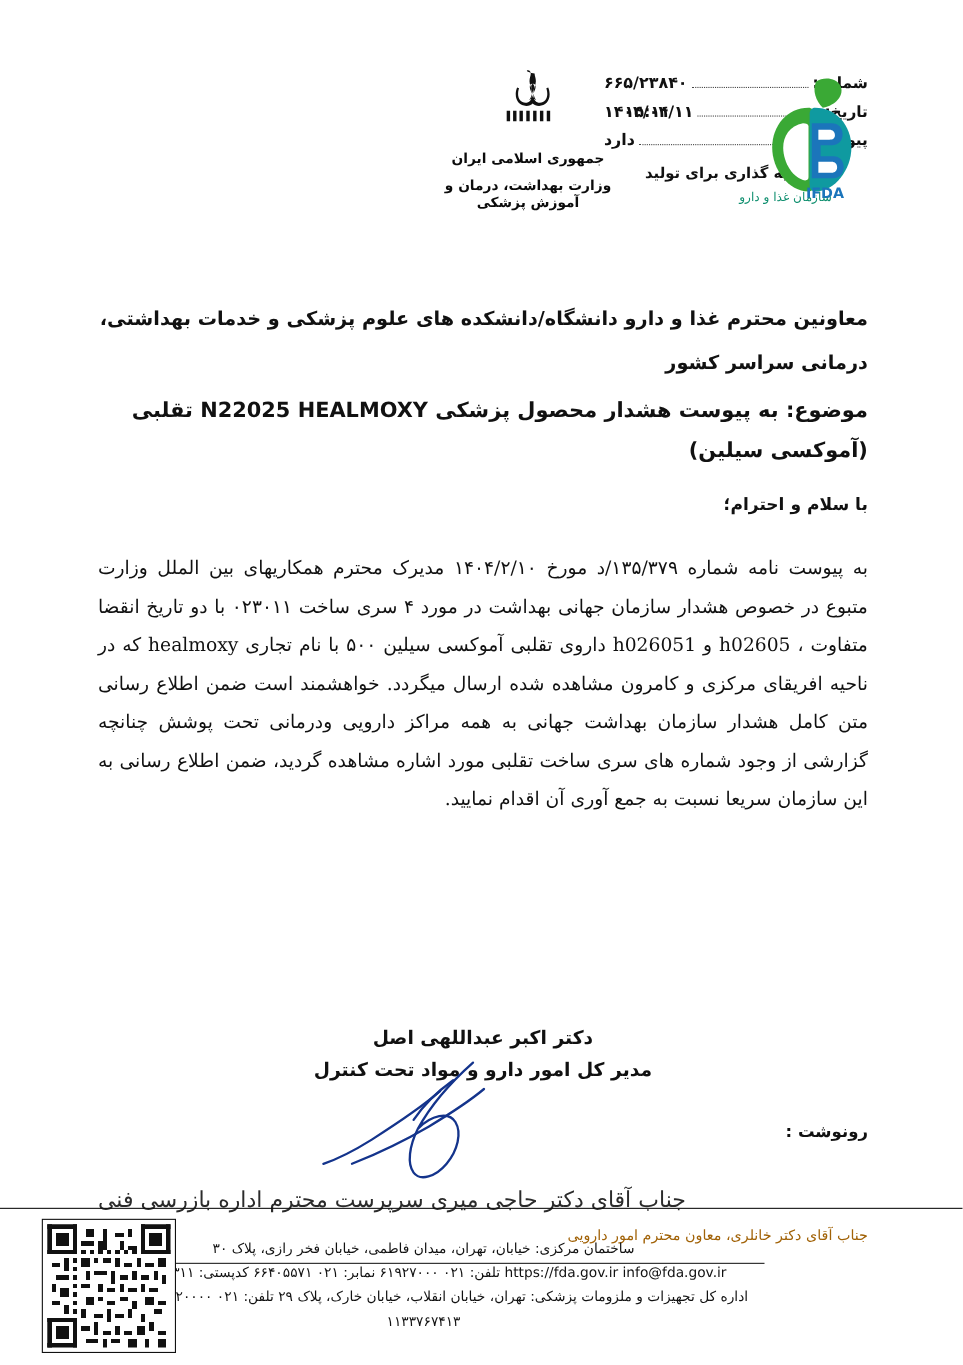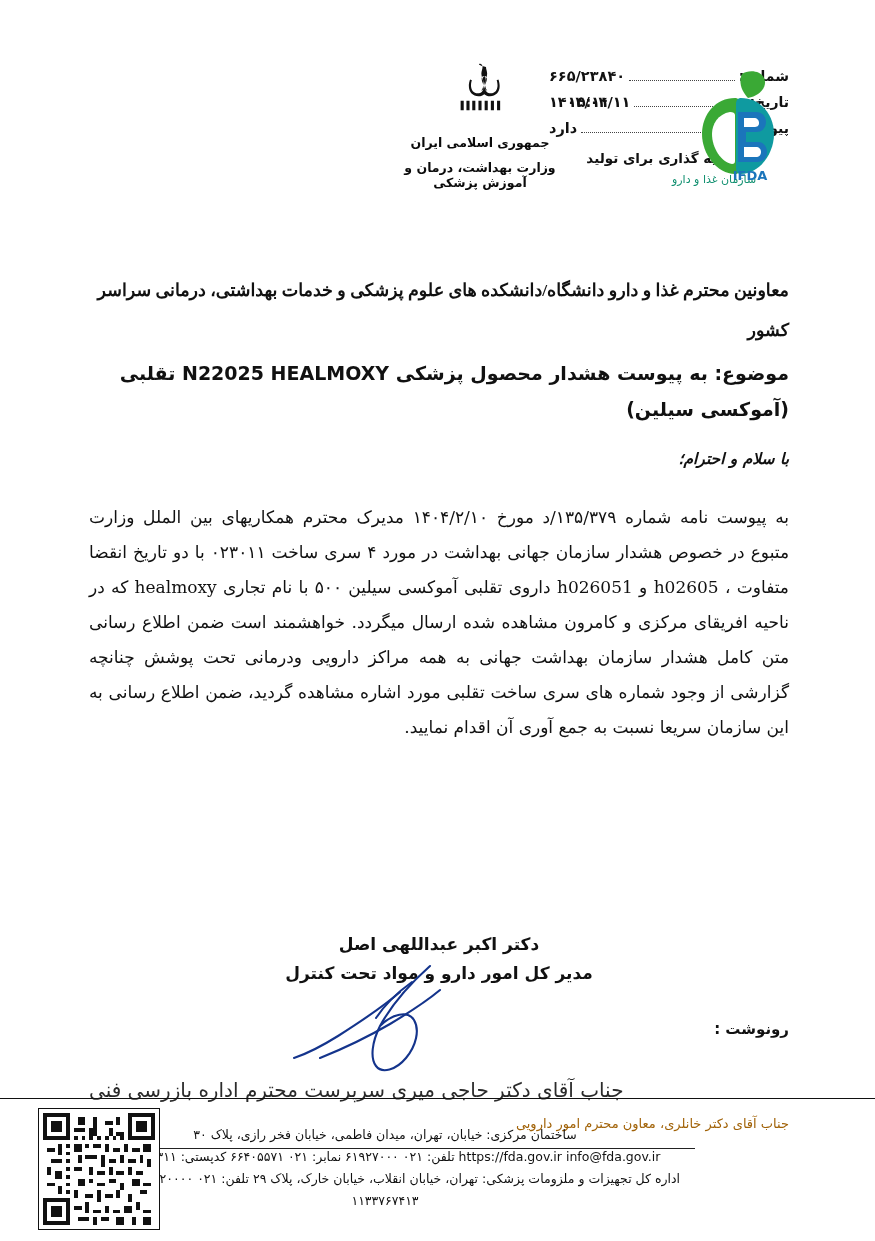--- a/index.html
+++ b/index.html
@@ -134,21 +134,20 @@
   
   .addressee {
     position: absolute;
     top: 270px;
     right: 86px;
     width: 700px;
     text-align: right;
     font-size: 17.5px;
     font-weight: bold;
     line-height: 40px;
-    font-family: Liberation Serif, serif;
   }
   .subject {
     position: absolute;
     top: 355px;
     right: 86px;
     width: 700px;
     text-align: right;
     font-size: 19px;
     font-weight: bold;
     line-height: 36px;
@@ -159,21 +158,20 @@
     display: inline-block;
   }
   .salutation {
     position: absolute;
     top: 450px;
     right: 86px;
     width: 700px;
     text-align: right;
     font-size: 15.5px;
     font-weight: bold;
-    font-style: italic;
   }
   .bodytext {
     position: absolute;
     top: 500px;
     right: 86px;
     width: 700px;
     text-align: justify;
     text-align-last: right;
     font-size: 17px;
     line-height: 35px;

